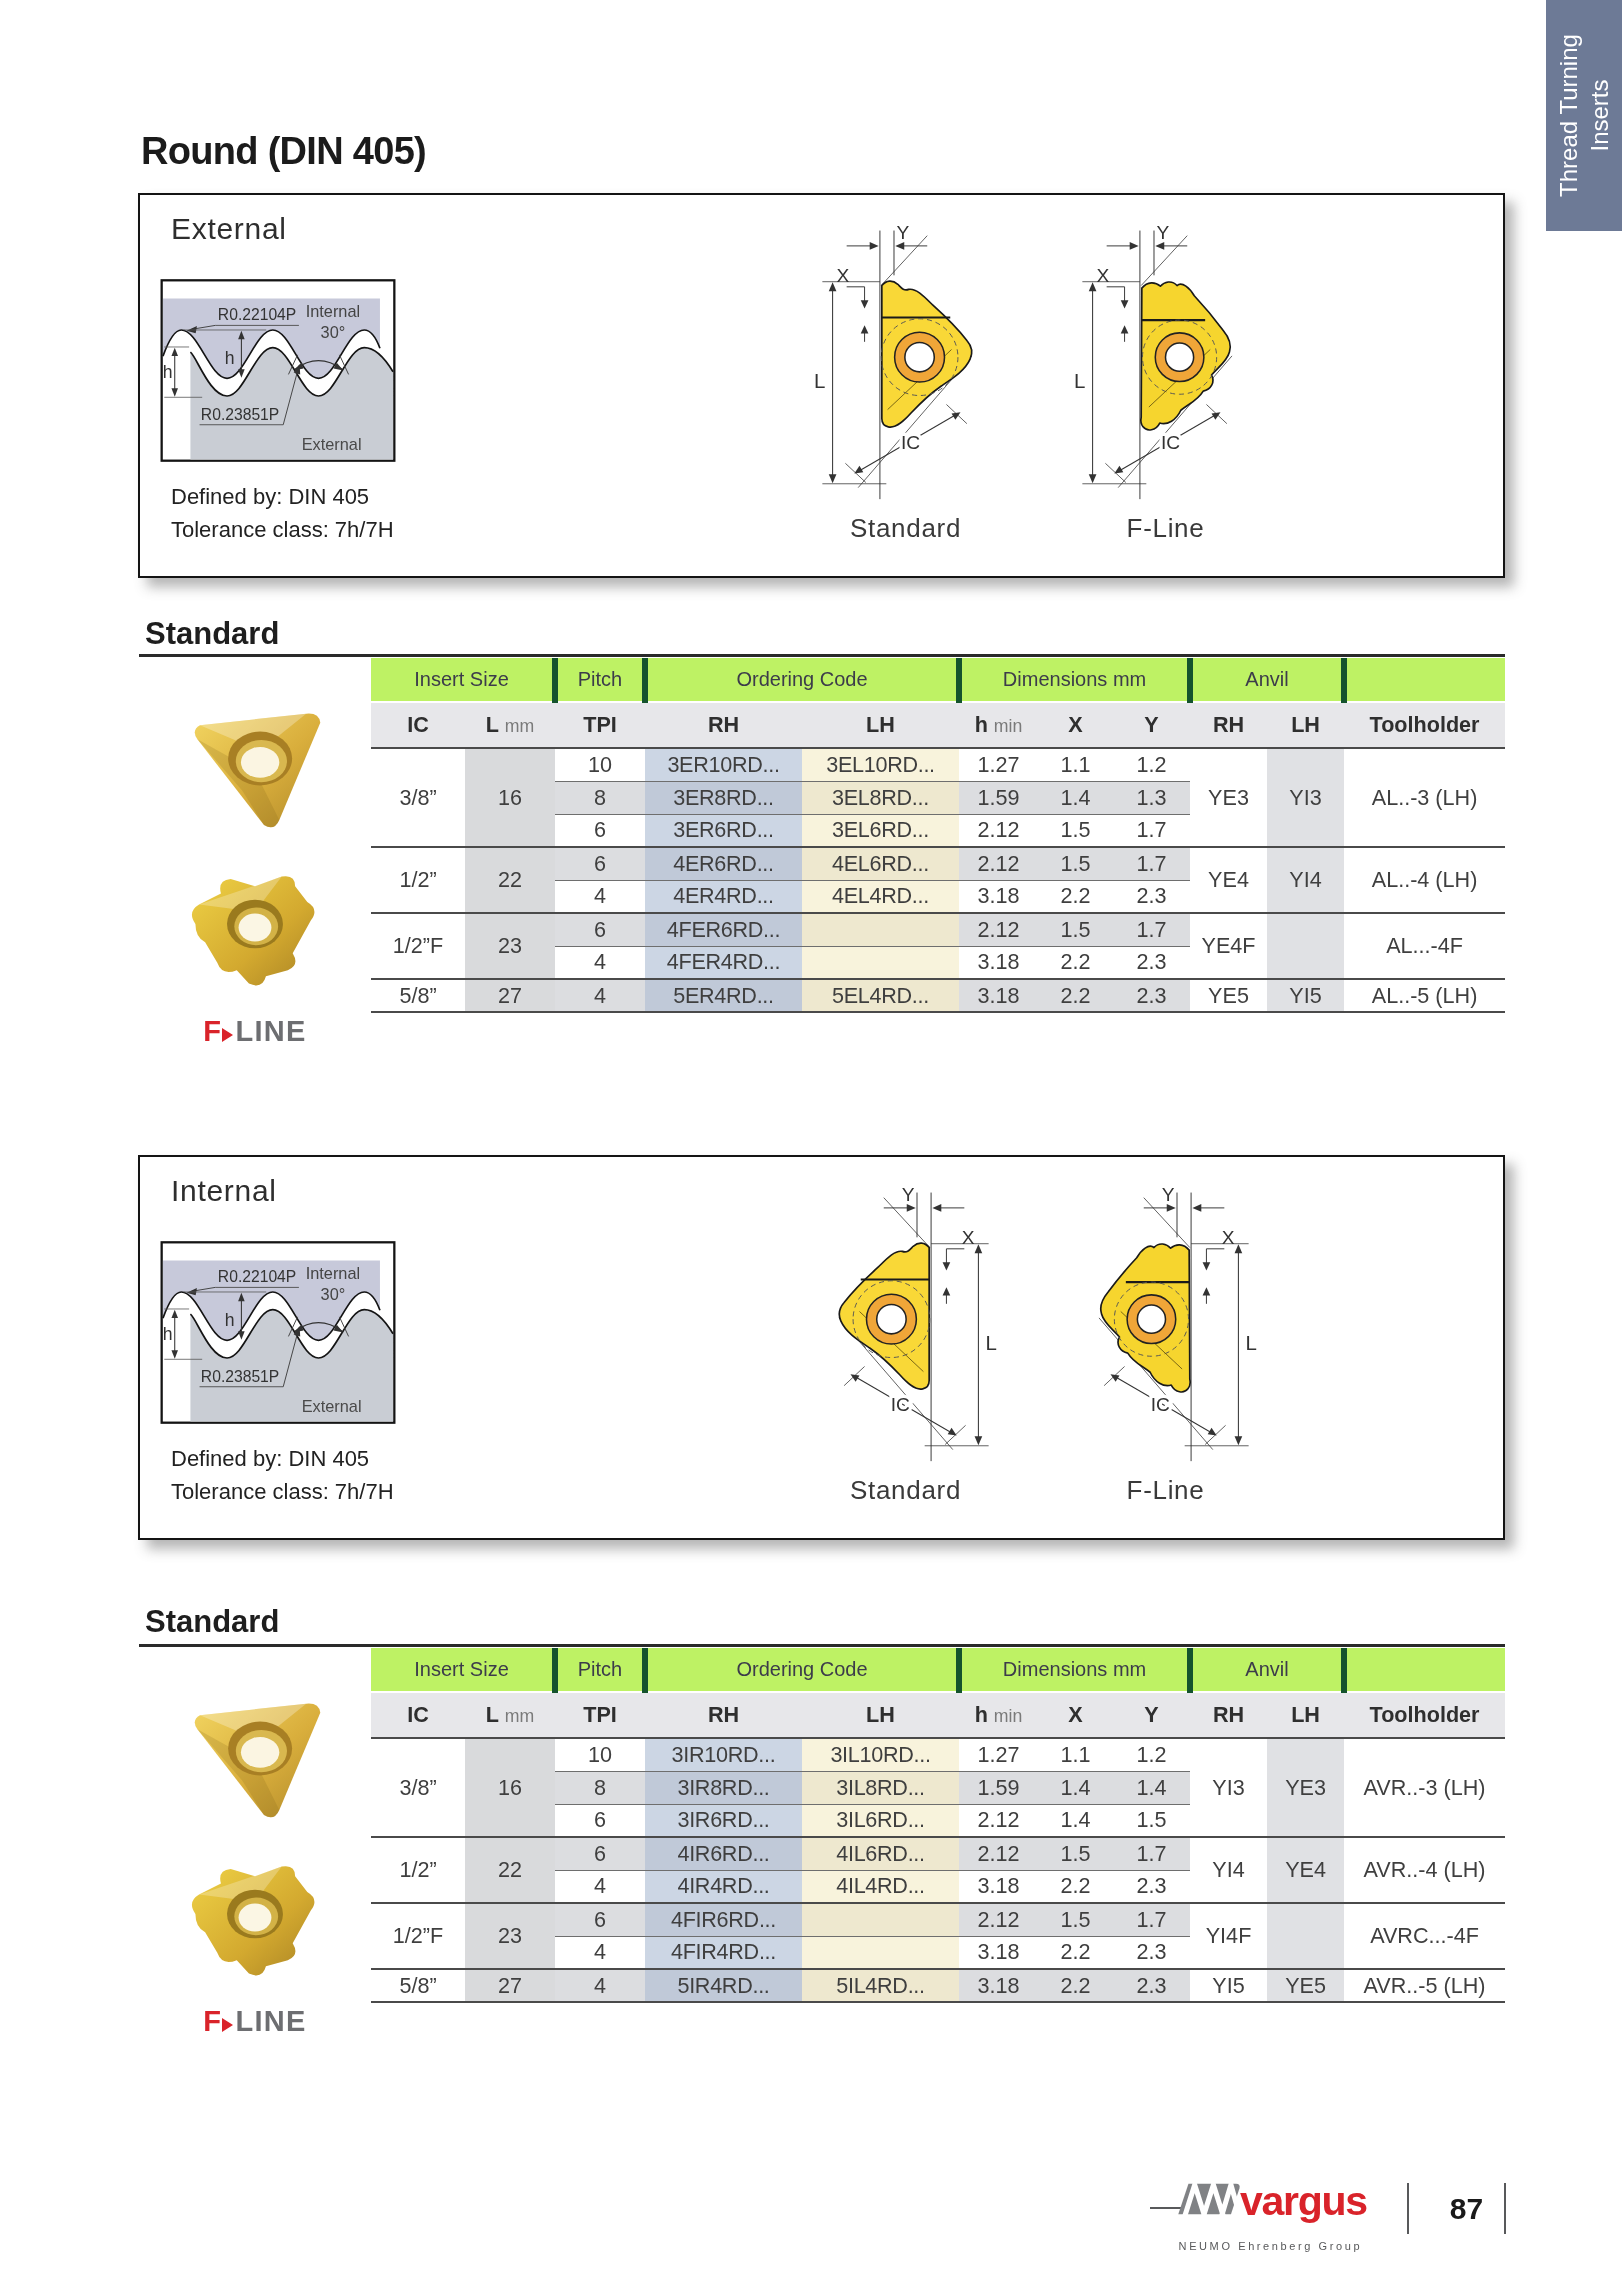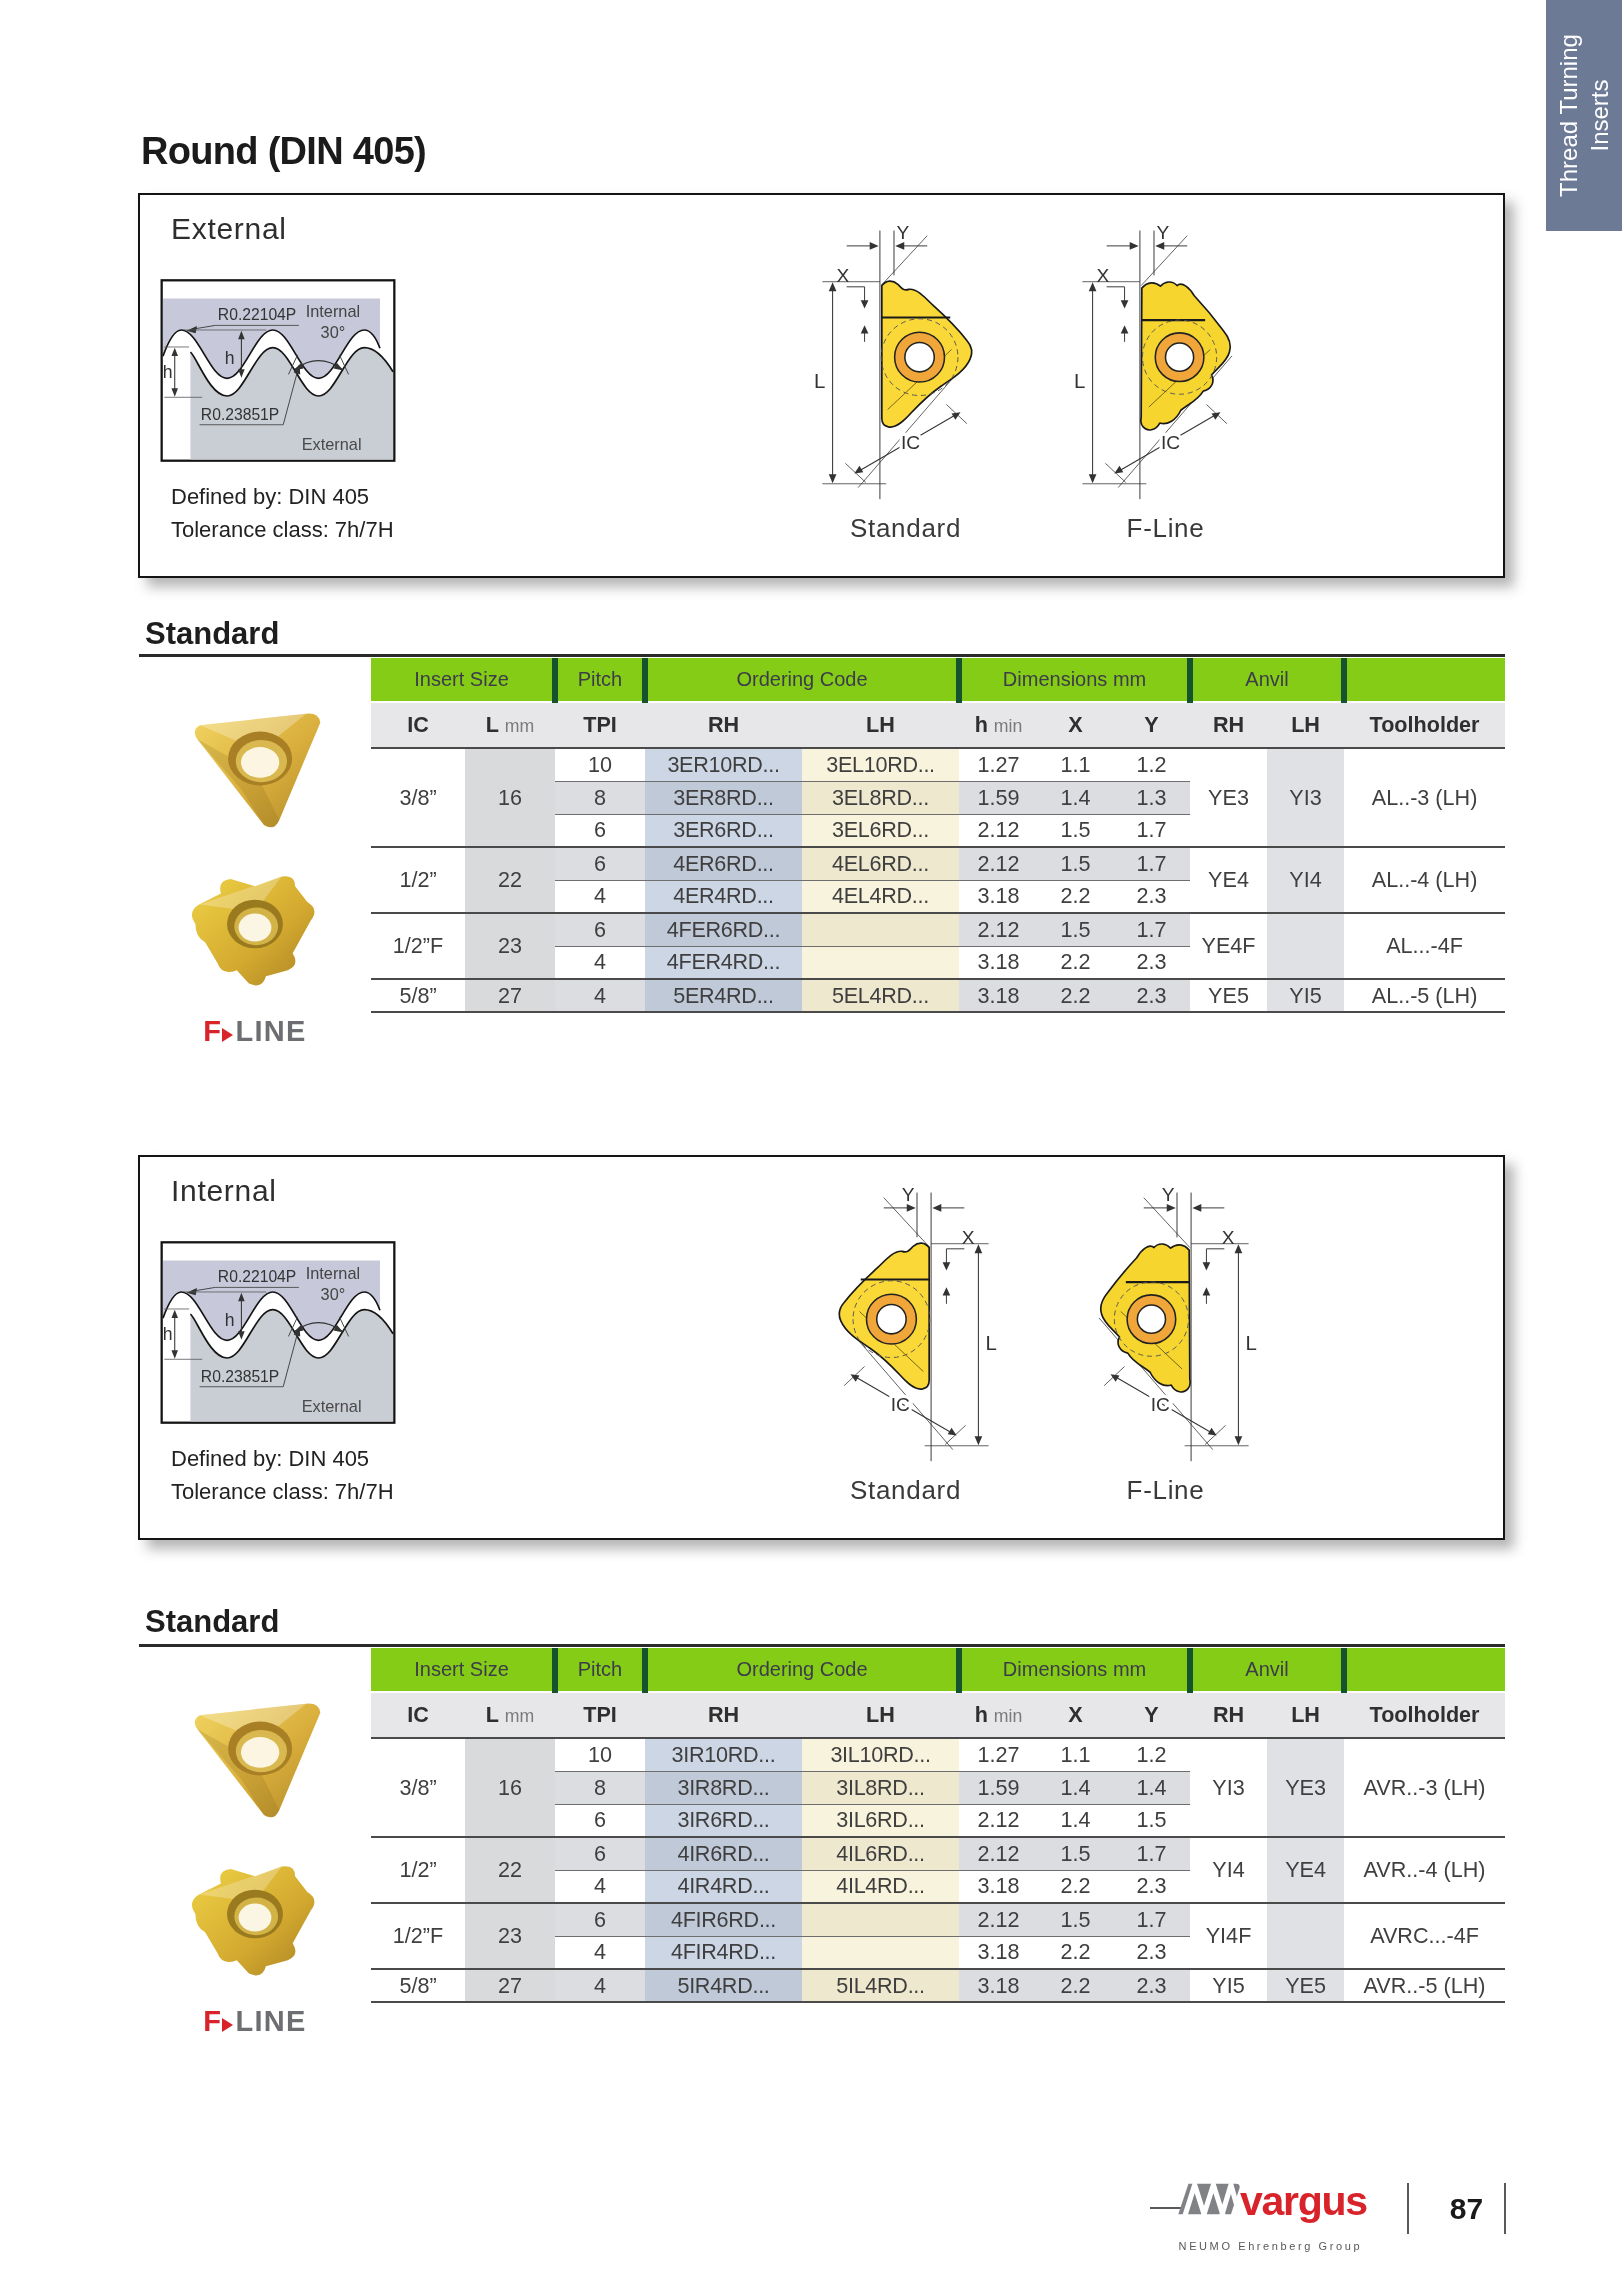--- a/index.html
+++ b/index.html
@@ -36,21 +36,21 @@
   .photo1 { margin-top:17px !important; }
   .photo2 { margin-top:9.2px !important; }
   .fline-logo { margin-top:11.8px; display:flex; align-items:center; justify-content:center; font-weight:bold; font-size:29px; letter-spacing:0; }
   .fline-f { color:#d9232a; }
   .fline-arrow { width:0; height:0; border-top:7.2px solid transparent; border-bottom:7.2px solid transparent;
     border-left:11px solid #d9232a; display:inline-block; margin:6.5px 2px 0 1.3px; }
   .fline-line { color:#6d6e71; letter-spacing:1.3px; }
 
   table.spec { border-collapse:collapse; table-layout:fixed; width:1134px; border-bottom:2px solid #4a4a4a; }
   table.spec th, table.spec td { font-weight:normal; text-align:center; vertical-align:middle; overflow:hidden; }
-  tr.band th { background:#84cc16; height:44px; font-size:20px; color:#3c3c4a; border-bottom:2px solid #fff; }
+  tr.band th { background:#bef264; height:44px; font-size:20px; color:#3c3c4a; border-bottom:2px solid #fff; }
   tr.band th + th { border-left:6px solid #14532d; }
   tr.cols th { background:#e7e7ea; height:46px; font-size:21.6px; font-weight:bold; color:#2f2f2f; }
   .unit { font-weight:normal; font-size:17.7px; color:#7a7a7a; }
   table.spec td { height:33px; font-size:21.6px; color:#3f3f3f; }
   td.c-ic { background:#fff; }
   td.c-l { background:#d9dadc; }
   tr.odd  td.c-tpi, tr.odd  td.c-h, tr.odd  td.c-x, tr.odd  td.c-y { background:#fff; }
   tr.even td.c-tpi, tr.even td.c-h, tr.even td.c-x, tr.even td.c-y { background:#dcdde0; }
   tr.odd  td.c-rh { background:#ccd6e4; }
   tr.even td.c-rh { background:#c0c9d8; }

